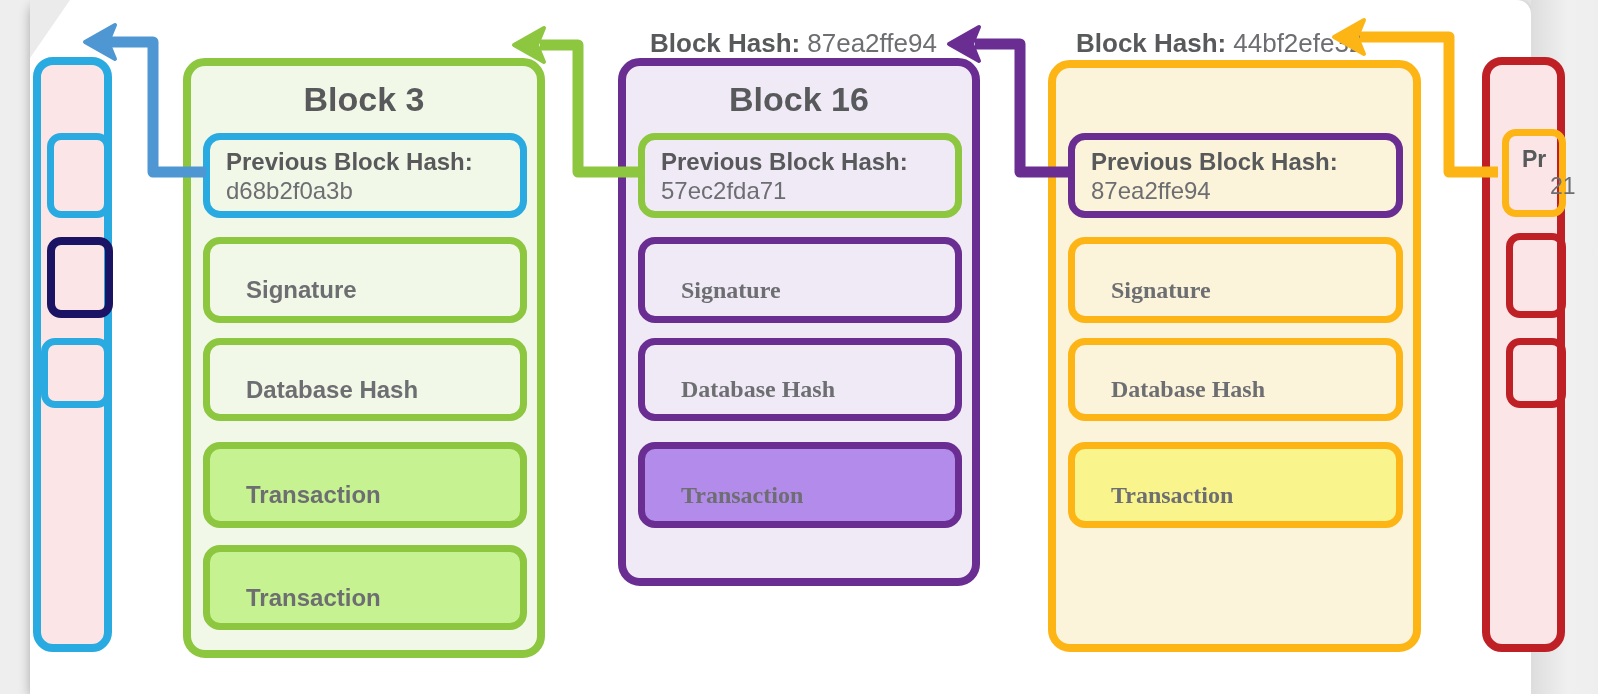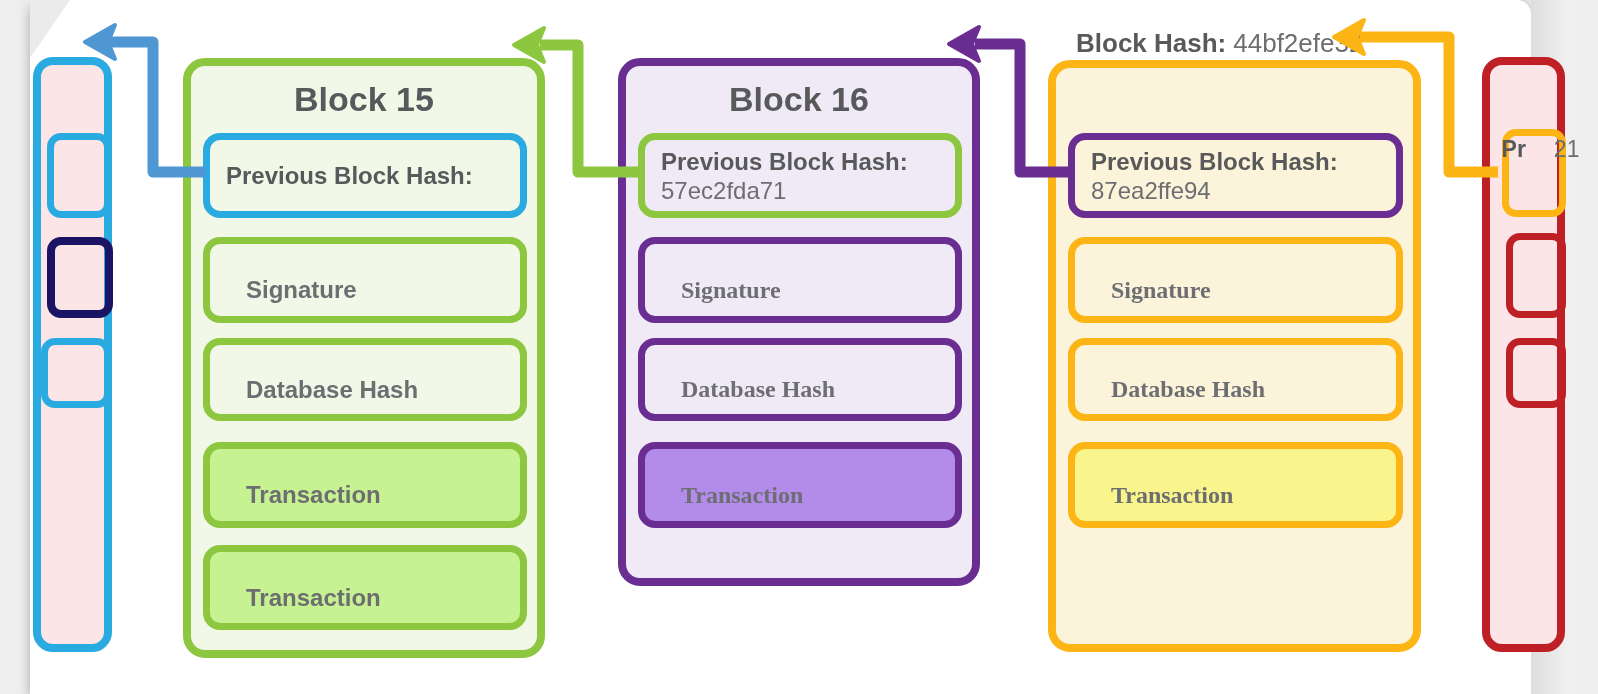--- a/index.html
+++ b/index.html
@@ -37,21 +37,21 @@
 
   .side-block{position:absolute;z-index:4;background:var(--pink-bg);border-style:solid;border-width:8px;
        border-radius:20px;box-sizing:border-box;}
   .cyan-side{border-color:var(--cyan);}
   .red-side{border-color:var(--red);}
   .mini{position:absolute;border-style:solid;border-width:7px;border-radius:14px;box-sizing:border-box;}
   .mini.cyan{border-color:var(--cyan);}
   .mini.navy{border-color:var(--navy);border-width:8px;}
   .mini.red{border-color:var(--red);}
   .mini.amber{border-color:var(--amber);}
-  .prlabel{display:flex;justify-content:center;padding-left:13px;}
+  .prlabel{display:flex;flex-direction:column;justify-content:center;padding-left:13px;}
   .prlabel .pr1{font-size:23px;font-weight:bold;color:var(--text-dark);line-height:27px;}
   .prlabel .pr2{font-size:23px;color:var(--text-mid);line-height:27px;margin-left:28px;}
 
   .hash-caption{position:absolute;top:28px;z-index:5;white-space:nowrap;font-size:26px;line-height:30px;}
   .cap-label{font-weight:bold;color:var(--text-dark);}
   .cap-value{color:var(--text-mid);margin-left:7px;}
 
   .arrows{position:absolute;left:0;top:0;z-index:10;pointer-events:none;}
   .arrow-line{fill:none;stroke-width:11px;stroke-linejoin:round;}
   .arrow-head{stroke-width:4px;stroke-linejoin:round;}
@@ -68,23 +68,24 @@
   <div class="corner-fold"></div>
   <div class="right-gutter"></div>
 
   <div class="side-block cyan-side" style="left:33px;top:57px;width:79px;height:595px">
     <div class="mini cyan" style="left:6px;top:68px;width:64px;height:85px"></div>
     <div class="mini navy" style="left:6px;top:172px;width:66px;height:81px"></div>
     <div class="mini cyan" style="left:0px;top:273px;width:70px;height:70px"></div>
   </div>
 
   <article class="block block-15" style="left:183px;top:58px;width:362px;height:600px">
-    <h2 class="block-title">Block 15</h2>
+    <h2 class="block-title">Block 3</h2>
     <div class="row prev-box" style="top:67px;height:85px">
       <span class="prev-label">Previous Block Hash:</span>
+      <span class="prev-value">d68b2f0a3b</span>
     </div>
     <div class="row field-box" style="top:171px;height:86px">
       <span>Signature</span>
     </div>
     <div class="row field-box" style="top:272px;height:83px">
       <span>Database Hash</span>
     </div>
     <div class="row tx-box" style="top:376px;height:86px">
       <span>Transaction</span>
     </div>
@@ -128,20 +129,23 @@
 
   <div class="side-block red-side" style="left:1482px;top:57px;width:83px;height:595px">
     <div class="mini amber prlabel" style="left:12px;top:64px;width:64px;height:88px">
       <span class="pr1">Pr</span>
       <span class="pr2">21</span>
     </div>
     <div class="mini red" style="left:16px;top:168px;width:60px;height:85px"></div>
     <div class="mini red" style="left:16px;top:273px;width:60px;height:70px"></div>
   </div>
 
+  <div class="hash-caption" style="left:650px">
+    <span class="cap-label">Block Hash:</span><span class="cap-value">87ea2ffe94</span>
+  </div>
   <div class="hash-caption" style="left:1076px">
     <span class="cap-label">Block Hash:</span><span class="cap-value">44bf2efe32</span>
   </div>
 
   <svg class="arrows" width="1598" height="694" viewBox="0 0 1598 694">
     <g class="a-blue">
       <path class="arrow-line" d="M206 172 H153 V42 H110"></path>
       <path class="arrow-head" d="M85 42 L115 25 L108 42 L115 59 Z"></path>
     </g>
     <g class="a-green">

